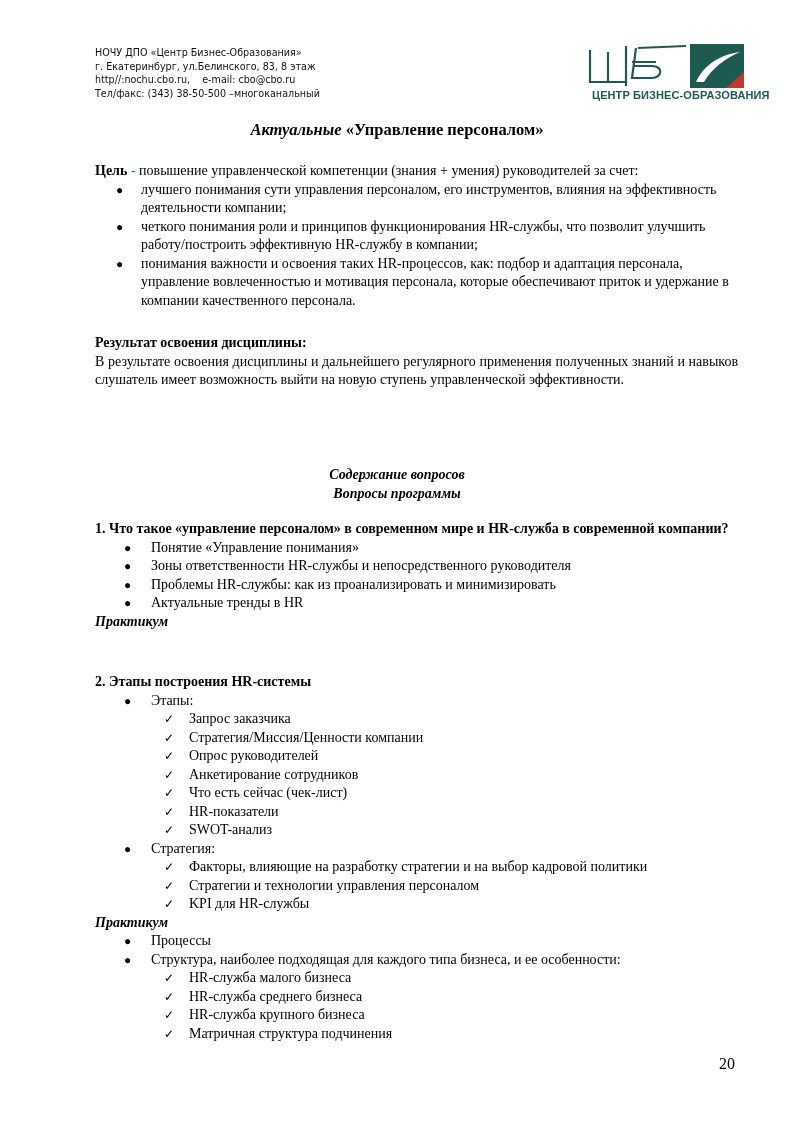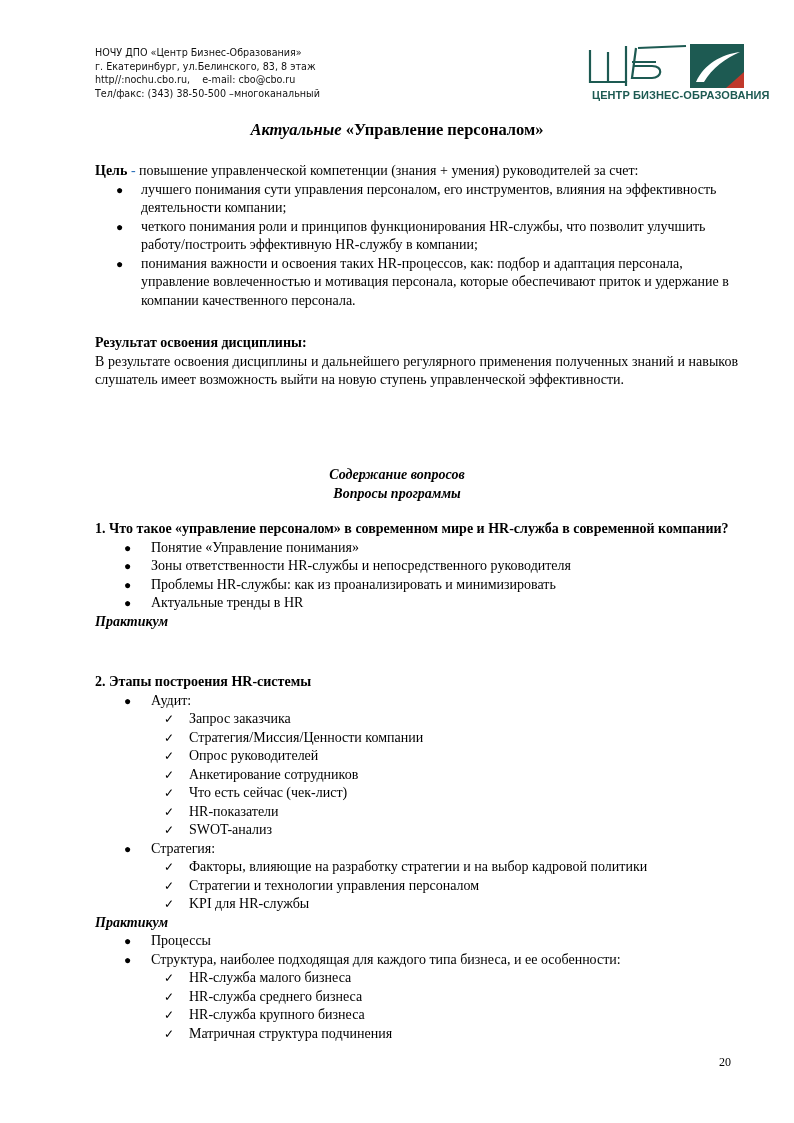--- a/index.html
+++ b/index.html
@@ -28,21 +28,21 @@
   ul.chk > li { position: relative; padding-left: 94px; }
   ul.chk > li > .mk { position: absolute; left: 69px; top: 0; font-size: 12px; }
 
   .result { top: 334px; }
   .just { text-align: justify; }
   .program-head { position: absolute; left: 0; width: 794px; top: 465px; text-align: center; font-family: "Liberation Serif", serif; font-style: italic; font-weight: bold; font-size: 14px; line-height: 19px; }
   .sec1 { top: 520px; }
   .h-sec { font-weight: bold; }
   .practicum { font-weight: bold; font-style: italic; }
   .sec2 { top: 673px; }
-  .pagenum { position: absolute; left: 719px; top: 1055px; font-family: "Liberation Serif", serif; font-size: 12px; }
+  .pagenum { position: absolute; left: 719px; top: 1055px; font-family: "Liberation Serif", serif; font-size: 16px; }
 </style>
 </head>
 <body>
 
 <div class="page">
 
   <div class="hdr">
     <div>НОЧУ ДПО «Центр Бизнес-Образования»</div>
     <div>г. Екатеринбург, ул.Белинского, 83, 8 этаж</div>
     <div>http//:nochu.cbo.ru,    e-mail: cbo@cbo.ru</div>
@@ -97,21 +97,21 @@
       <li><span class="mk">●</span><span>Зоны ответственности HR-службы и непосредственного руководителя</span></li>
       <li><span class="mk">●</span><span>Проблемы HR-службы: как из проанализировать и минимизировать</span></li>
       <li><span class="mk">●</span><span>Актуальные тренды в HR</span></li>
     </ul>
     <div class="practicum">Практикум</div>
   </div>
 
   <div class="body sec2">
     <div class="h-sec">2. Этапы построения HR-системы</div>
     <ul class="bul bul1">
-      <li><span class="mk">●</span><span>Аудит:</span></li>
+      <li><span class="mk">●</span><span>Этапы:</span></li>
     </ul>
     <ul class="chk">
       <li><span class="mk">✓</span><span>Запрос заказчика</span></li>
       <li><span class="mk">✓</span><span>Стратегия/Миссия/Ценности компании</span></li>
       <li><span class="mk">✓</span><span>Опрос руководителей</span></li>
       <li><span class="mk">✓</span><span>Анкетирование сотрудников</span></li>
       <li><span class="mk">✓</span><span>Что есть сейчас (чек-лист)</span></li>
       <li><span class="mk">✓</span><span>HR-показатели</span></li>
       <li><span class="mk">✓</span><span>SWOT-анализ</span></li>
     </ul>

